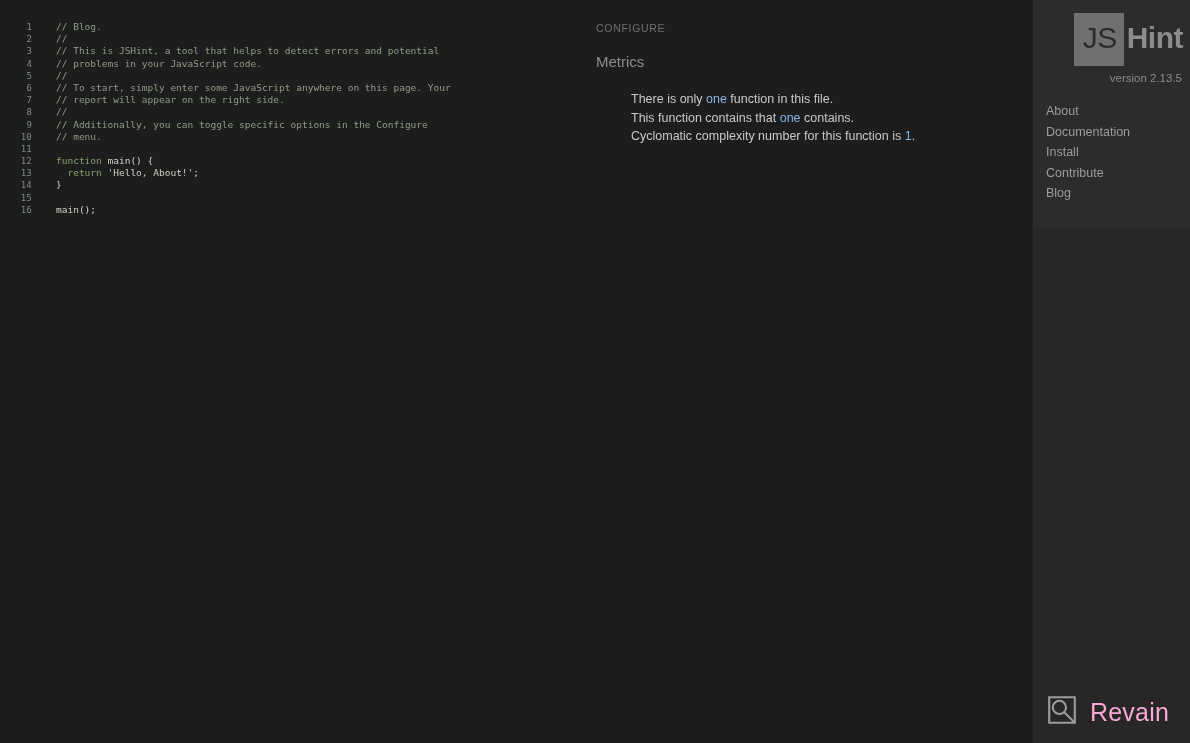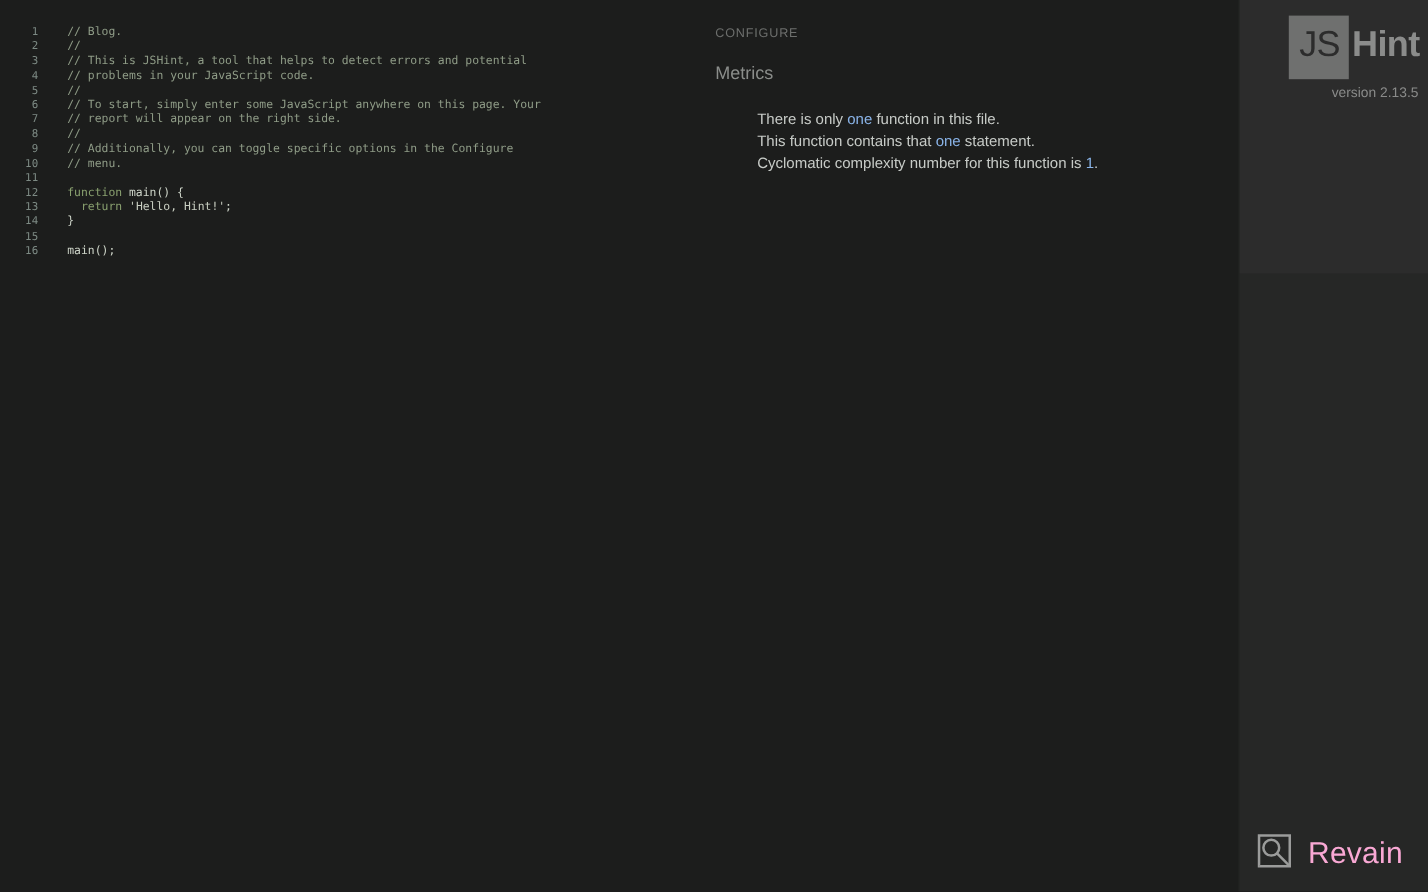--- a/index.html
+++ b/index.html
@@ -234,50 +234,57 @@
         <div class="code-line"><span class="ln">3</span><span class="ltext"><span class="tok-comment">// This is JSHint, a tool that helps to detect errors and potential</span></span></div>
         <div class="code-line"><span class="ln">4</span><span class="ltext"><span class="tok-comment">// problems in your JavaScript code.</span></span></div>
         <div class="code-line"><span class="ln">5</span><span class="ltext"><span class="tok-comment">//</span></span></div>
         <div class="code-line"><span class="ln">6</span><span class="ltext"><span class="tok-comment">// To start, simply enter some JavaScript anywhere on this page. Your</span></span></div>
         <div class="code-line"><span class="ln">7</span><span class="ltext"><span class="tok-comment">// report will appear on the right side.</span></span></div>
         <div class="code-line"><span class="ln">8</span><span class="ltext"><span class="tok-comment">//</span></span></div>
         <div class="code-line"><span class="ln">9</span><span class="ltext"><span class="tok-comment">// Additionally, you can toggle specific options in the Configure</span></span></div>
         <div class="code-line"><span class="ln">10</span><span class="ltext"><span class="tok-comment">// menu.</span></span></div>
         <div class="code-line"><span class="ln">11</span><span class="ltext"><span class="tok-plain"></span></span></div>
         <div class="code-line"><span class="ln">12</span><span class="ltext"><span class="tok-kw">function</span><span class="tok-plain"> </span><span class="tok-fn">main</span><span class="tok-punc">() {</span></span></div>
-        <div class="code-line"><span class="ln">13</span><span class="ltext"><span class="tok-plain">  </span><span class="tok-kw">return</span><span class="tok-plain"> </span><span class="tok-str">'Hello, Hint!'</span><span class="tok-punc">;</span></span></div>
+        <div class="code-line"><span class="ln">13</span><span class="ltext"><span class="tok-plain">  </span><span class="tok-kw">return</span><span class="tok-plain"> </span><span class="tok-str">'Hello, About!'</span><span class="tok-punc">;</span></span></div>
         <div class="code-line"><span class="ln">14</span><span class="ltext"><span class="tok-punc">}</span></span></div>
         <div class="code-line"><span class="ln">15</span><span class="ltext"><span class="tok-plain"></span></span></div>
         <div class="code-line"><span class="ln">16</span><span class="ltext"><span class="tok-fn">main</span><span class="tok-punc">();</span></span></div>
       </div>
   </div>
 
   <div class="results">
     <div class="configure-link">CONFIGURE</div>
 
     <div class="metrics-heading">Metrics</div>
 
     <ul class="metrics-list" id="metrics-list">
         <li><span>There is only </span><span class="hl">one</span><span> function in this file.</span></li>
-        <li><span>This function contains that </span><span class="hl">one</span><span> statement.</span></li>
+        <li><span>This function contains that </span><span class="hl">one</span><span> contains.</span></li>
         <li><span>Cyclomatic complexity number for this function is </span><span class="hl">1</span><span>.</span></li>
       </ul>
   </div>
 
   <div class="sidebar">
     <div class="sidebar-top"></div>
     <div class="sidebar-bottom"></div>
 
     <div class="brand">
       <span class="brand-js">JS</span>
       <span class="brand-hint">Hint</span>
     </div>
 
     <div class="version">version 2.13.5</div>
 
+    <ul class="navlinks" id="navlinks">
+        <li><span>About</span></li>
+        <li><span>Documentation</span></li>
+        <li><span>Install</span></li>
+        <li><span>Contribute</span></li>
+        <li><span>Blog</span></li>
+      </ul>
 
     <div class="revain">
       <span class="revain-mark">
         <svg width="30" height="30" viewBox="0 0 30 30" aria-hidden="true">
           <path d="M2.2 2.2 H27.8 V27.8 H2.2 Z" fill="none" stroke="#9b9c9b" stroke-width="2.1"></path>
           <circle cx="12.4" cy="12.4" r="6.6" fill="none" stroke="#9b9c9b" stroke-width="2.1"></circle>
           <path d="M17.2 17.2 L27.8 27.8" fill="none" stroke="#9b9c9b" stroke-width="2.1"></path>
           <path d="M2.2 27.8 L12.0 18.2" fill="none" stroke="#2a2a2a" stroke-width="0.1"></path>
         </svg>
       </span>

